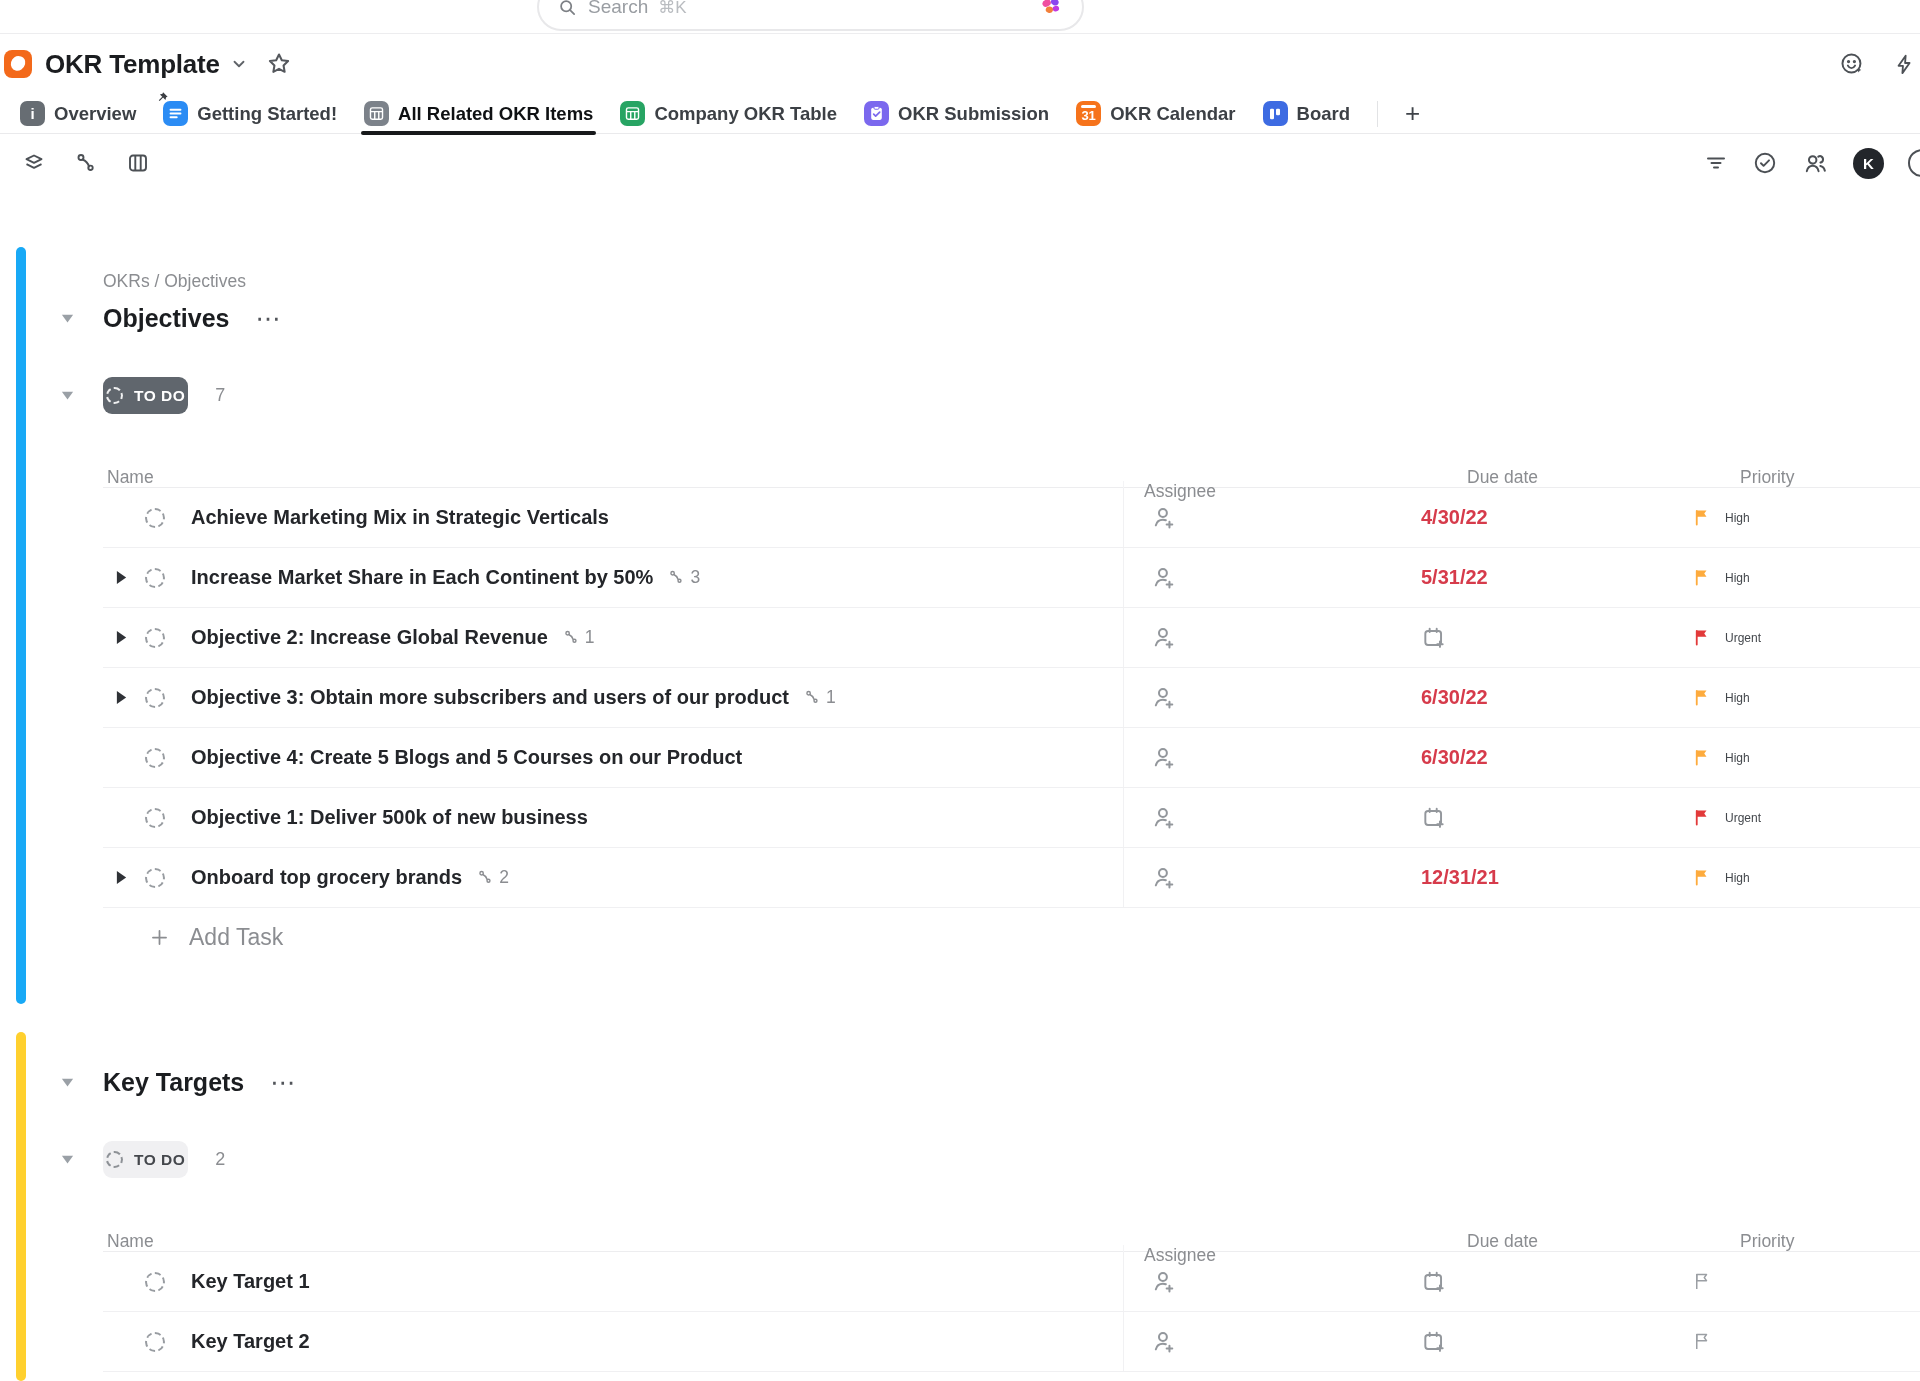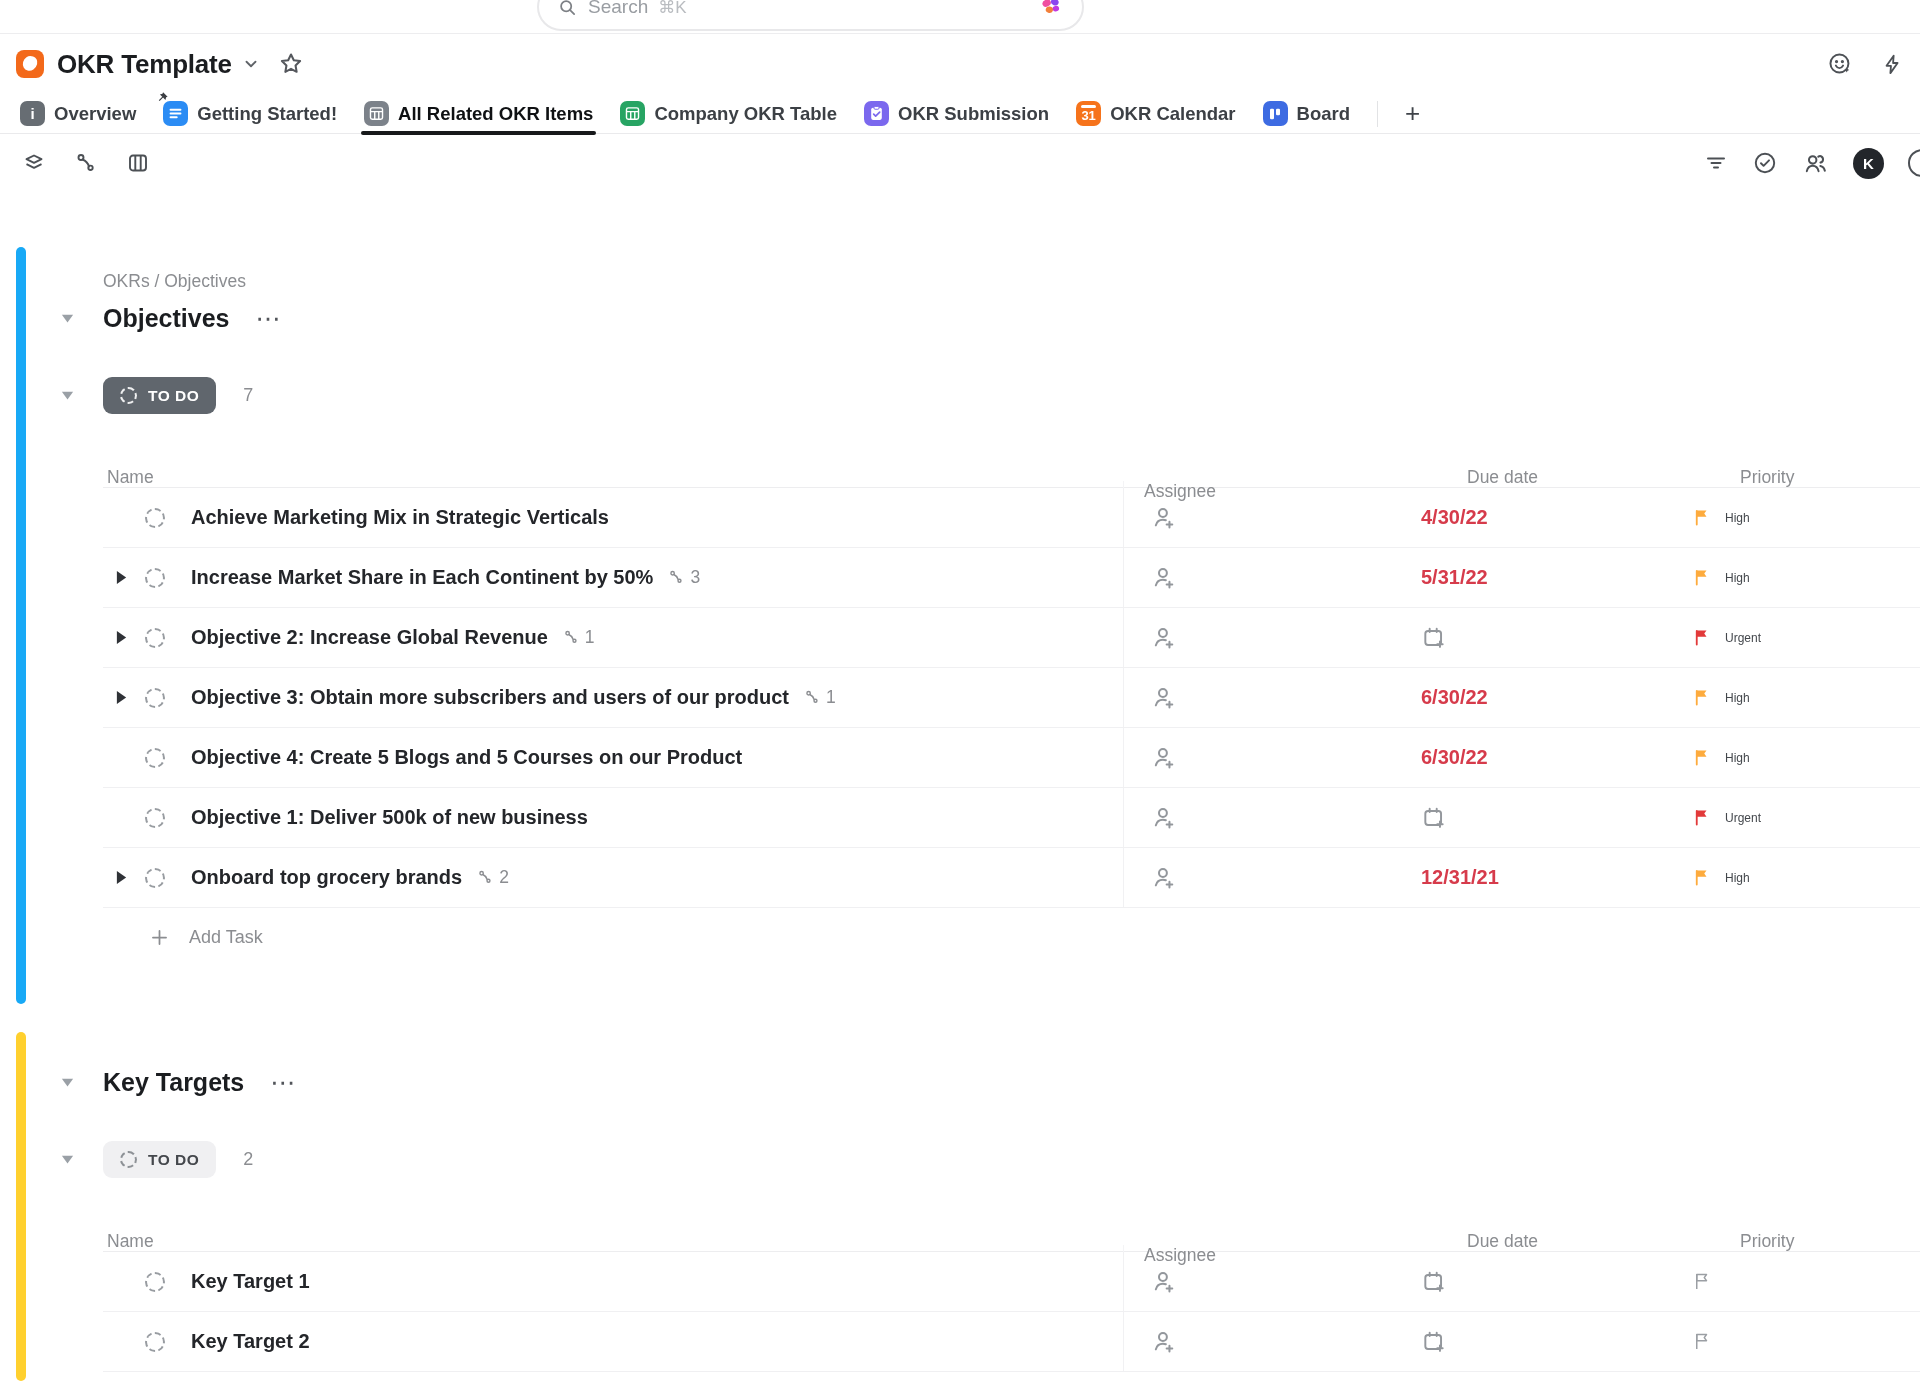--- a/index.html
+++ b/index.html
@@ -15,21 +15,21 @@
   .search-pill {
     position:absolute; left:537px; top:-17px; width:547px; height:48px;
     background:#fff; border:2px solid #e8e8ea; border-radius:24px;
     display:flex; align-items:center; padding:0 18px;
   }
   .search-pill .s-text { margin-left:10px; font-size:19px; color:#999da2; }
   .search-pill .s-kbd  { margin-left:10px; font-size:17px; color:#b9bcc0; }
   .search-pill .s-spacer { flex:1; }
 
   
-  .header-row { position:absolute; top:34px; left:0; right:0; height:60px; display:flex; align-items:center; padding:0 16px; }
+  .header-row { position:absolute; top:34px; left:0; right:0; height:60px; display:flex; align-items:center; padding:0 4px; }
   .logo { width:28px; height:28px; border-radius:8px; background:#f3691a; position:relative; flex:none; }
   .logo::after { content:""; position:absolute; left:7px; top:6px; width:14px; height:15px; background:#fff; border-radius:55% 45% 60% 50%; transform:rotate(14deg); }
   .doc-title { margin-left:13px; font-size:26px; font-weight:700; letter-spacing:-0.2px; color:#1b1d20; }
   .h-chevron { margin-left:10px; color:#5f6368; }
   .h-star { margin-left:18px; color:#55585d; }
   .header-right { margin-left:auto; display:flex; align-items:center; gap:28px; color:#4d5156; }
 
   
   .tab-row { position:absolute; top:94px; left:0; right:0; height:40px; display:flex; align-items:center; gap:27px; padding:0 20px; border-bottom:1px solid #eaeaec; }
   .tab { display:flex; align-items:center; gap:9px; font-size:18.5px; font-weight:600; color:#3c4045; position:relative; height:100%; white-space:nowrap; cursor:default; }
@@ -55,21 +55,21 @@
   .sec-0 { top:247px; height:757px; }
   .sec-1 { top:1032px; height:349px; }
   .accent { position:absolute; left:0; top:0; bottom:0; width:10px; border-radius:7px; }
   .sec-inner { margin-left:87px; position:relative; padding-top:24px; }
   .breadcrumb { font-size:17.5px; color:#8b8d91; }
   .sec-title-row { margin-top:12px; display:flex; align-items:center; position:relative; }
   .sec-caret, .group-caret { position:absolute; left:-44px; color:#9aa0a6; display:flex; }
   .sec-title { font-size:25px; font-weight:700; color:#1b1d20; }
   .dots { margin-left:26px; color:#515459; font-size:25px; letter-spacing:2px; line-height:0.6; }
   .group-row { margin-top:44px; display:flex; align-items:center; position:relative; }
-  .status-badge { display:inline-flex; align-items:center; gap:11px; height:37px; padding:0 17px; border-radius:9px; font-size:15.5px; font-weight:700; letter-spacing:0.5px; }
+  .status-badge { display:inline-flex; align-items:center; gap:11px; height:37px; padding:0 3px; border-radius:9px; font-size:15.5px; font-weight:700; letter-spacing:0.5px; }
   .badge-dark { background:#60666d; color:#fff; }
   .badge-dark .ring { border-color:rgba(255,255,255,0.9); }
   .badge-light { background:#f0f0f2; color:#44474c; }
   .badge-light .ring { border-color:#8d9196; }
   .ring { width:17px; height:17px; border-radius:50%; border:2px dashed; flex:none; }
   .group-count { margin-left:27px; font-size:18px; color:#8b8d91; }
 
   
   .table { margin-top:38px; }
   .thead, .trow { display:grid; grid-template-columns:1020px 292px 273px 1fr; align-items:center; }
@@ -85,21 +85,21 @@
   .row-name { margin-left:26px; font-size:20px; font-weight:600; color:#24262a; white-space:nowrap; }
   .links { margin-left:15px; display:flex; align-items:center; gap:5px; color:#8b8d91; font-size:17.5px; }
   .cell-assignee { border-left:1px solid #f1f1f3; padding-left:26px; color:#93979c; }
   .th-assignee { border-left:1px solid #f4f4f6; }
   .cell-due { padding-left:6px; color:#93979c; }
   .due-date { font-size:20px; font-weight:600; color:#d63b4b; }
   .cell-priority { padding-left:4px; gap:13px; }
   .flag { display:flex; }
   .flag-muted { color:#9b9fa4; }
   .prio-label { font-size:12px; color:#43474c; }
-  .add-task { height:58px; display:flex; align-items:center; color:#8b8d91; font-size:18px; }
+  .add-task { height:58px; display:flex; align-items:center; color:#8b8d91; font-size:23px; }
   .add-task .plus { margin-left:46px; display:flex; color:#8b8d91; }
   .add-task .at-label { margin-left:19px; }
   .icon-btn { display:flex; }
 </style>
 </head>
 <body>
 
 <div class="topbar">
   <div class="search-pill">
     <svg width="21" height="21" viewBox="0 0 24 24" fill="none" stroke="#7d8085" stroke-width="2" stroke-linecap="round">

